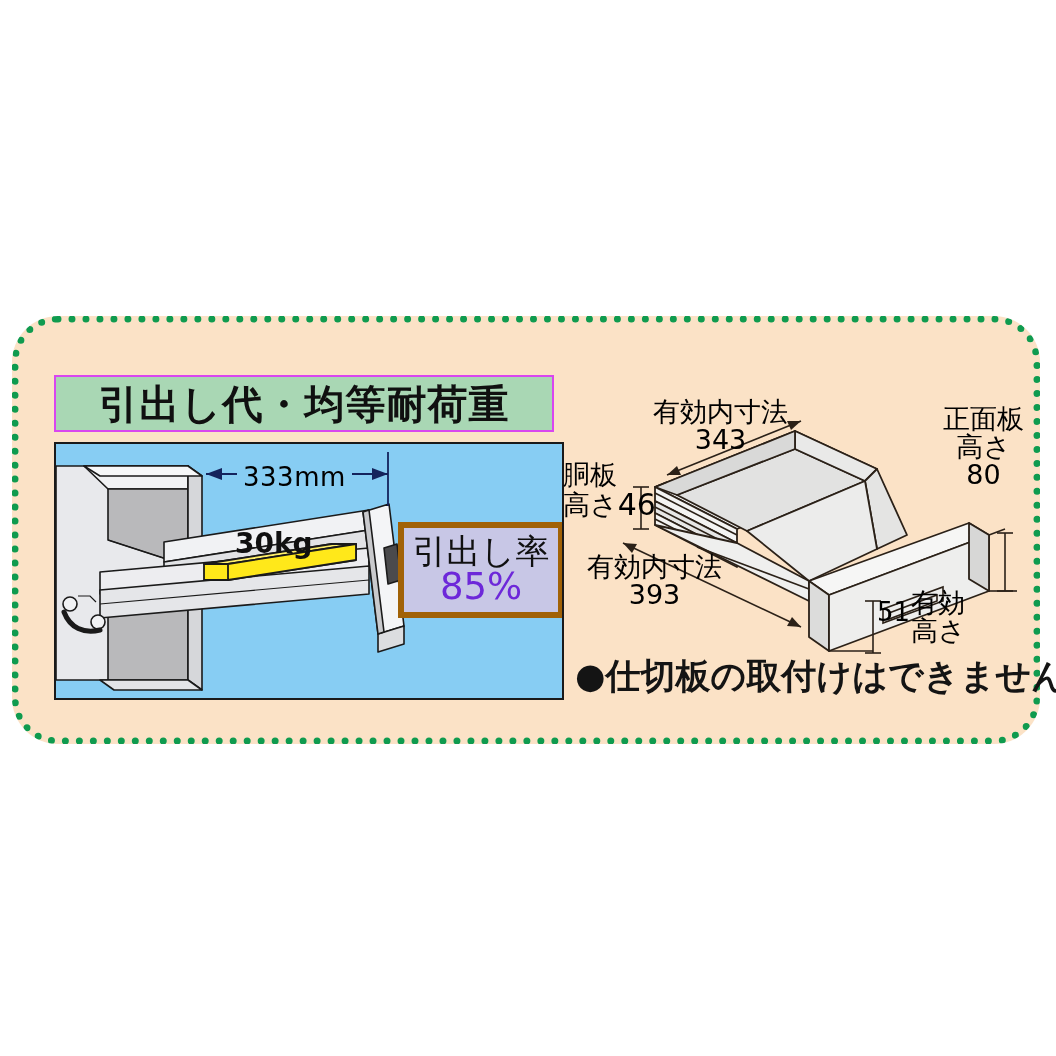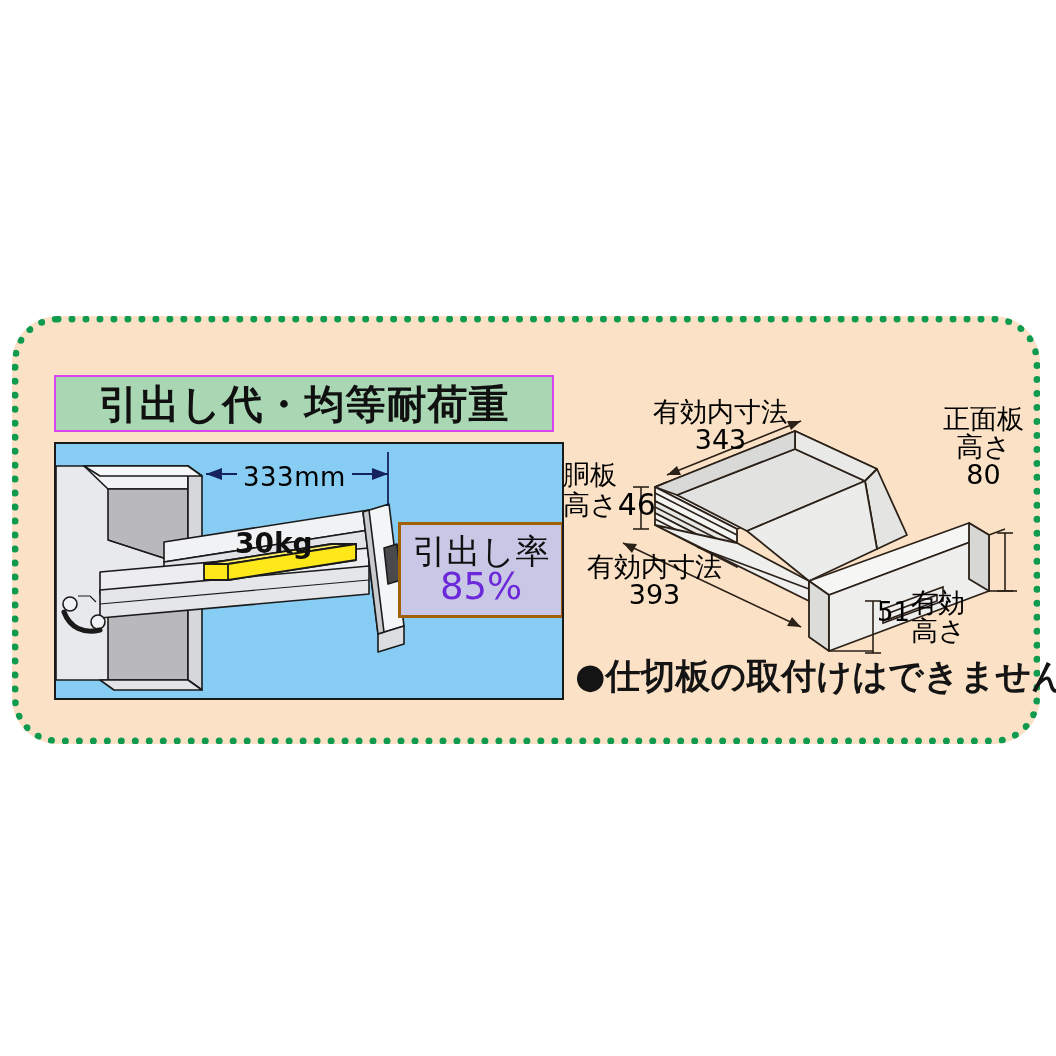--- a/index.html
+++ b/index.html
@@ -29,21 +29,21 @@
   }
 
   #blue-panel{
     position:absolute; left:0; top:67px; width:510px; height:258px;
     background:#87cdf3; border:2px solid #1a1a1a; box-sizing:border-box;
     overflow:hidden;
   }
 
   #pullout-box{
     position:absolute; left:342px; top:78px; width:166px; height:96px;
-    background:#c8c7e6; border:3px solid #a16207; box-sizing:border-box;
+    background:#c8c7e6; border:6px solid #a16207; box-sizing:border-box;
     display:flex; flex-direction:column; align-items:center; justify-content:center;
   }
   #pullout-box .l1{font-size:34px;font-weight:400;color:#101010;line-height:1.0;white-space:nowrap;}
   #pullout-box .l2{font-size:37px;font-weight:400;color:#6d28d9;line-height:1.05;white-space:nowrap;}
 
   .dimtext{
     position:absolute; font-size:26px; color:#000000; font-weight:400;
     white-space:nowrap; letter-spacing:.5px;
   }
 

